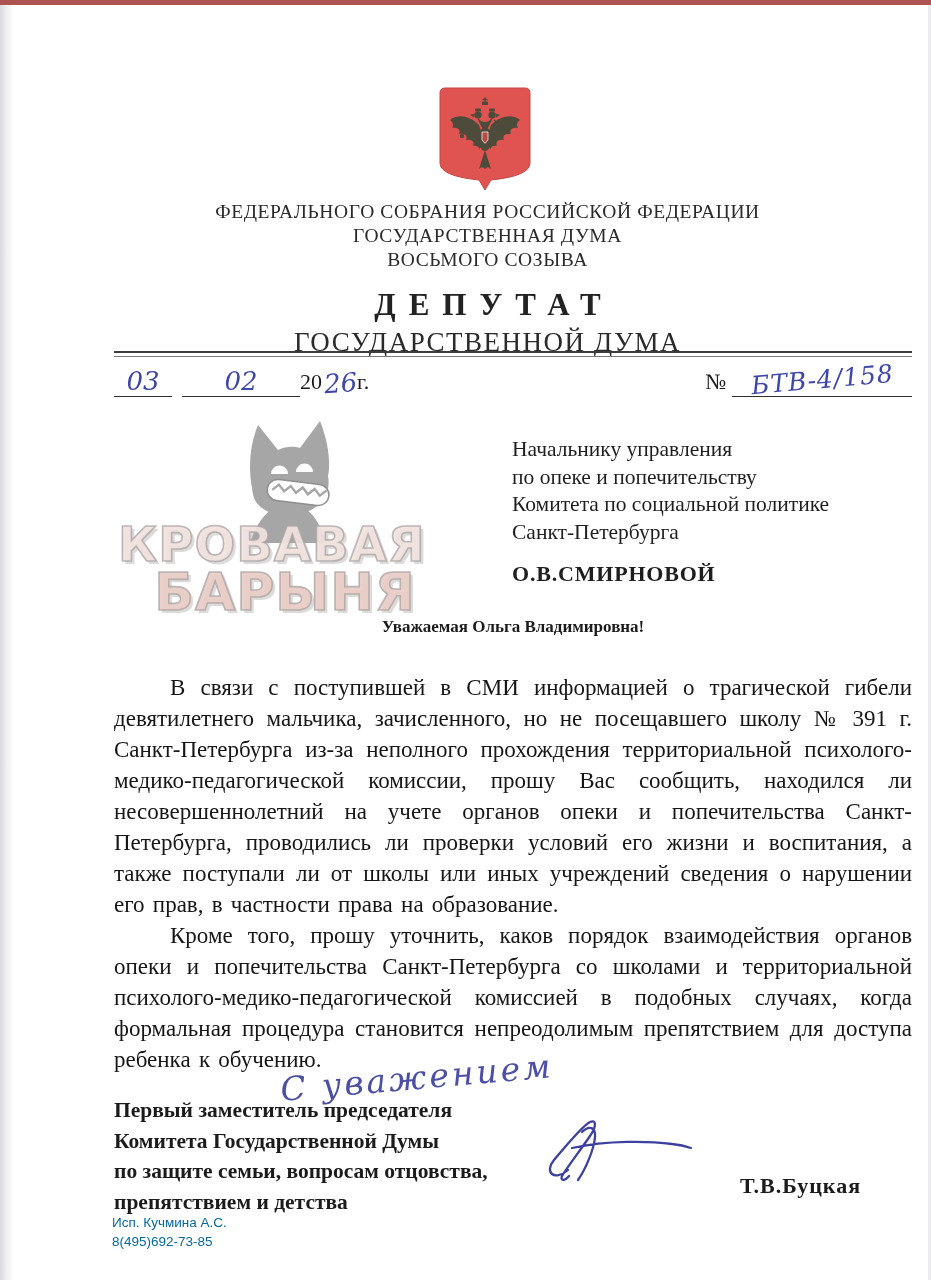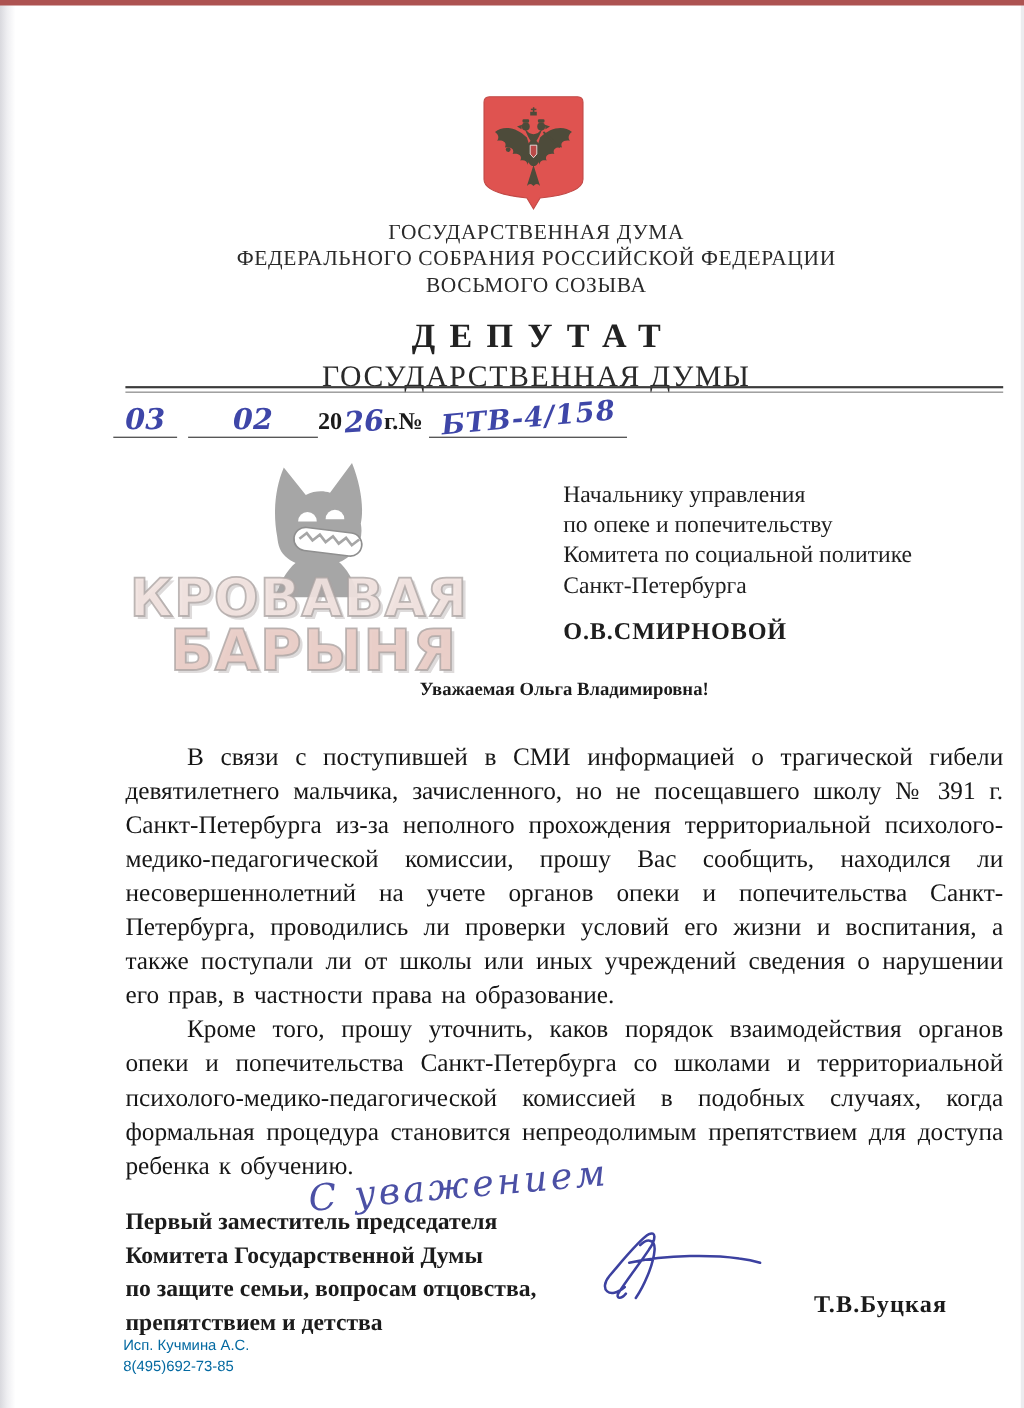--- a/index.html
+++ b/index.html
@@ -15,22 +15,22 @@
   .emblem { position:absolute; left:439px; top:87px; width:92px; height:105px; }
 
   .header { position:absolute; left:65px; top:200px; width:845px; text-align:center; color:#2a2a2a; }
   .org-line { font-size:19.5px; letter-spacing:0.6px; line-height:24px; }
   .dep-title { margin-top:15px; font-size:31px; font-weight:bold; letter-spacing:13px; text-indent:13px; color:#222; }
   .dep-sub { margin-top:4px; font-size:27px; letter-spacing:1.5px; }
 
   .rule { position:absolute; left:114px; width:798px; top:351px; height:3px;
     border-top:2.5px solid #3c3c3c; border-bottom:1.2px solid #7a7a7a; }
 
-  .ref-row { position:absolute; left:103px; top:365px; width:798px; display:flex;
-    justify-content:flex-start; align-items:flex-end; font-size:22px;font-weight:bold; }
+  .ref-row { position:absolute; left:114px; top:365px; width:798px; display:flex;
+    justify-content:space-between; align-items:flex-end; font-size:22px; }
   .ref-left, .ref-right { display:flex; align-items:flex-end; }
   .hw { font-family:"DejaVu Serif", serif; font-style:italic; color:#3e46a8; }
   .u-seg { display:inline-block; border-bottom:1.8px solid #2f2f2f; text-align:center;
     font-size:26px; line-height:28px; padding-bottom:1px; }
   .u-day { width:58px; }
   .u-month { width:118px; margin-left:10px; }
   .printed-year { line-height:30px; }
   .hw-year { font-size:26px; line-height:28px; margin-left:2px; transform:rotate(-4deg); }
   .printed-g { line-height:30px; }
   .no-label { margin-right:6px; line-height:30px; }
@@ -96,25 +96,25 @@
     <rect x="45.4" y="10.5" width="1.4" height="4.5"></rect>
     <rect x="43.6" y="11.8" width="5" height="1.4"></rect>
     <path d="M40,82 L46,63 L52,82 Q49,78.5 46,82 Q43,78.5 40,82 Z"></path>
     <line x1="55" y1="33" x2="70" y2="47" stroke="#4d4b3a" stroke-width="1.6"></line>
     <circle cx="23" cy="49" r="2.2"></circle>
   </g>
   <path d="M43,45 h6 v8 l-3,3.4 -3,-3.4 z" fill="#b94a48" stroke="#f3e7e6" stroke-width="0.8"></path>
 </svg>
 
 <div class="header">
+  <div class="org-line">ФЕДЕРАЛЬНОГО СОБРАНИЯ РОССИЙСКОЙ ФЕДЕРАЦИИ</div>
   <div class="org-line">ГОСУДАРСТВЕННАЯ ДУМА</div>
-  <div class="org-line">ФЕДЕРАЛЬНОГО СОБРАНИЯ РОССИЙСКОЙ ФЕДЕРАЦИИ</div>
   <div class="org-line">ВОСЬМОГО СОЗЫВА</div>
   <div class="dep-title">ДЕПУТАТ</div>
-  <div class="dep-sub">ГОСУДАРСТВЕННАЯ ДУМЫ</div>
+  <div class="dep-sub">ГОСУДАРСТВЕННОЙ ДУМА</div>
 </div>
 
 <div class="rule"></div>
 
 <div class="ref-row">
   <div class="ref-left">
     <span class="u-seg u-day hw">03</span>
     <span class="u-seg u-month hw">02</span>
     <span class="printed-year">20</span>
     <span class="hw hw-year">26</span>

